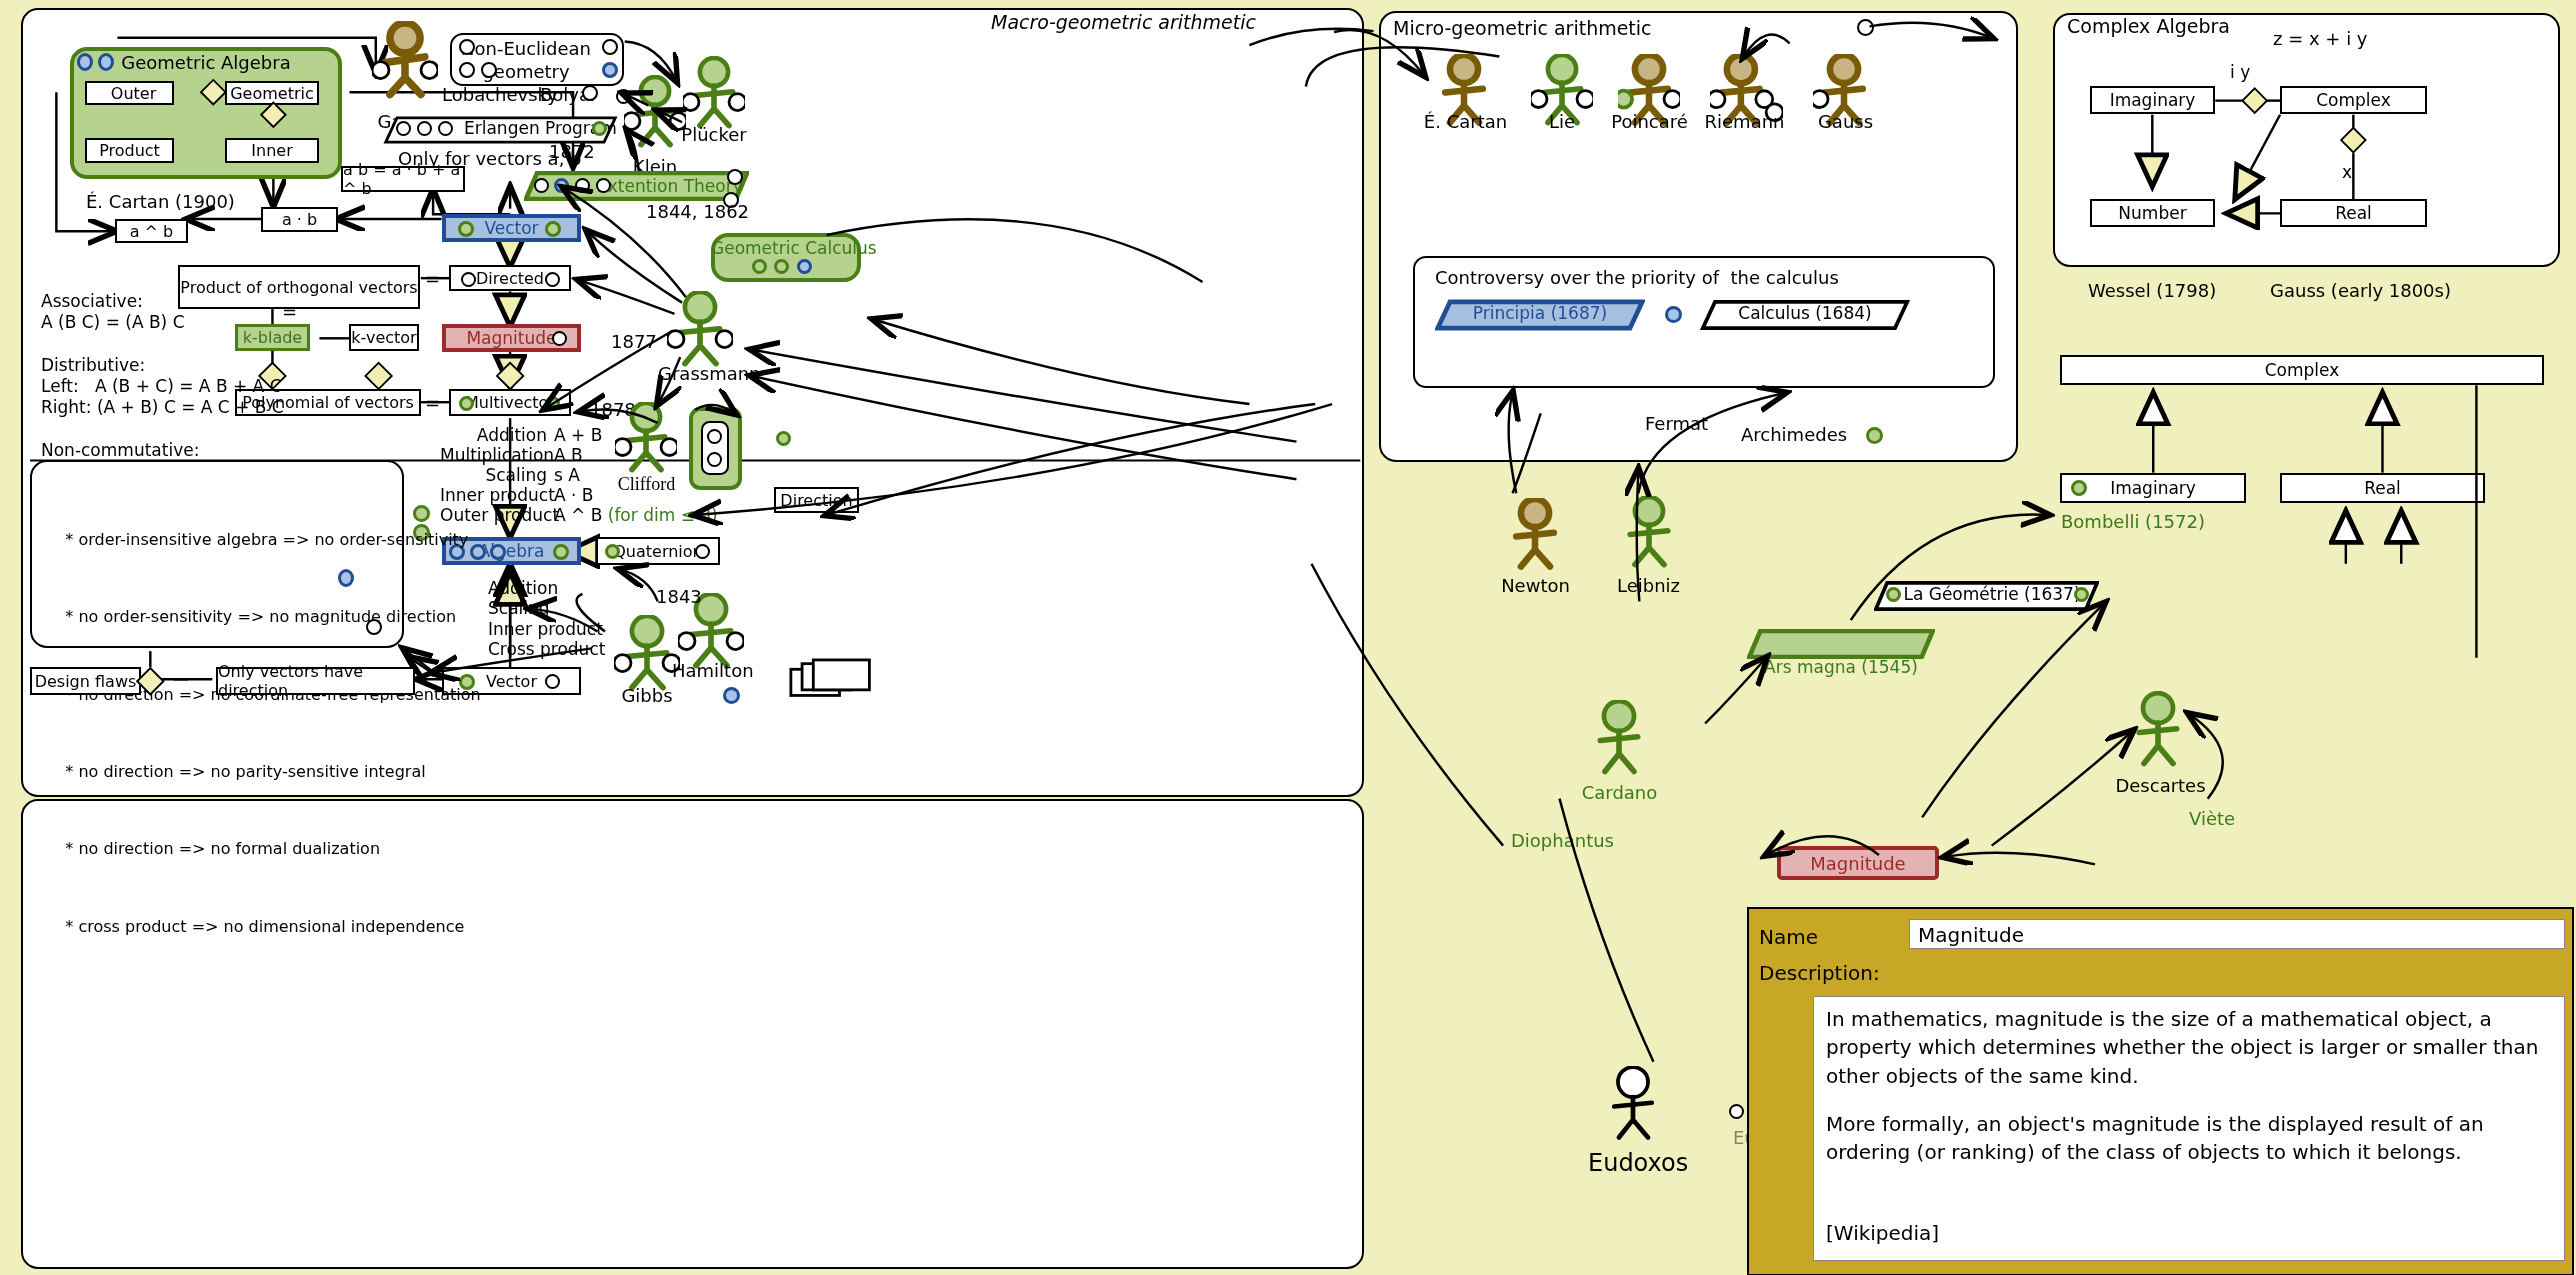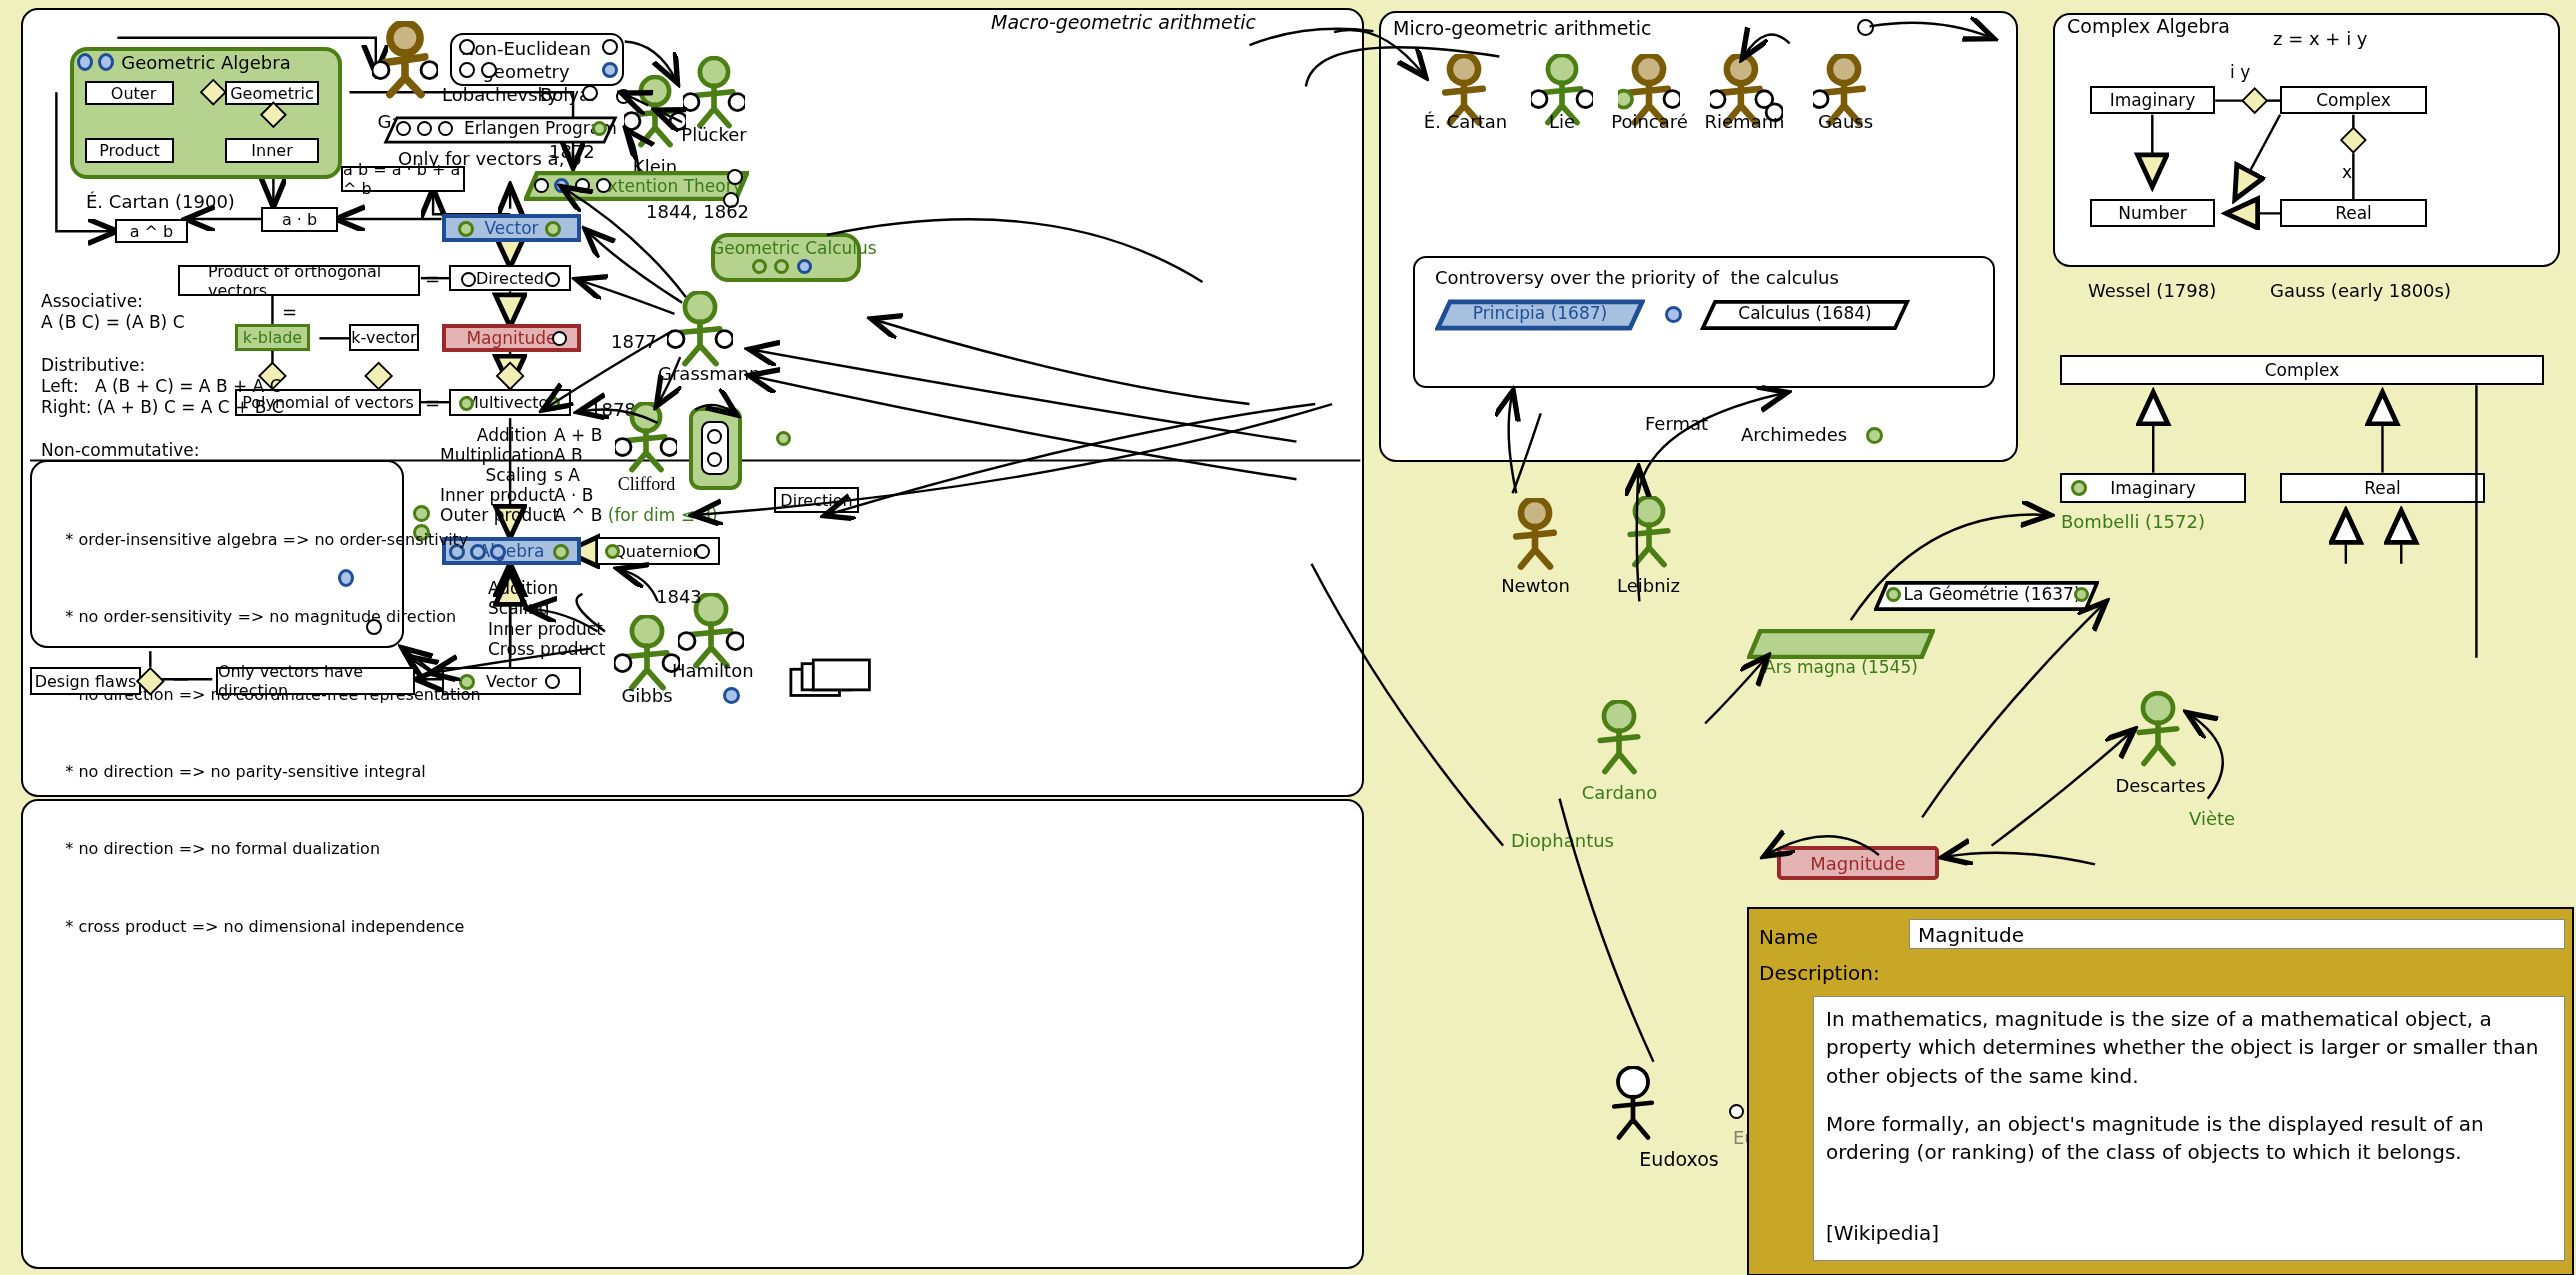--- a/index.html
+++ b/index.html
@@ -117,21 +117,21 @@
   <div class="box" style="left:115px;top:219px;width:73px;height:24.4px;font-size:16px;">a ^ b</div>
   <div class="box" style="left:261px;top:207px;width:77px;height:25px;font-size:16px;">a · b</div>
 
   <div class="lbl" style="left:398px;top:148px;font-size:18px;">Only for vectors a, b</div>
   <div class="box" style="left:341px;top:166px;width:124px;height:26px;font-size:16px;">a b = a · b + a ^ b</div>
 
   <div class="bluebox" style="left:442px;top:214px;width:139px;height:28px;font-size:17px;">Vector</div>
   <div class="dot green" style="left:458px;top:221px;width:16px;height:16px;"></div>
   <div class="dot green" style="left:545px;top:221px;width:16px;height:16px;"></div>
 
-  <div class="box" style="left:178px;top:265px;width:242px;height:31px;font-size:16px;padding-left:28px;">Product of orthogonal  vectors</div>
+  <div class="box" style="left:178px;top:265px;width:242px;height:44px;font-size:16px;">Product of orthogonal  vectors</div>
   <div class="box" style="left:449px;top:265px;width:122px;height:26px;font-size:16px;">Directed</div>
   <div class="dot hollow" style="left:461px;top:272px;width:15px;height:15px;"></div>
   <div class="dot hollow" style="left:545px;top:272px;width:15px;height:15px;"></div>
 
   <div class="redbox" style="left:442px;top:324px;width:139px;height:28px;font-size:17px;">Magnitude</div>
   <div class="dot hollow" style="left:552px;top:331px;width:15px;height:15px;"></div>
 
   <div class="greenflat" style="left:235px;top:324px;width:75px;height:27px;display:flex;align-items:center;justify-content:center;font-size:16px;color:#3a7a18;">k-blade</div>
   <div class="box" style="left:349px;top:324px;width:70px;height:27px;font-size:16px;">k-vector</div>
 
@@ -484,21 +484,21 @@
   </div>
   <div class="lbl" style="left:2104px;top:775px;width:113px;text-align:center;font-size:18px;">Descartes</div>
   <div class="lbl grn" style="left:2189px;top:808px;font-size:18px;">Viète</div>
 
   <div class="abs" style="left:1602px;top:1066px;">
     <svg width="62" height="81" viewBox="0 0 66 86">
       <circle cx="33" cy="17" r="16" fill="#fff" stroke="#000" stroke-width="4"></circle>
       <path d="M33,33 L33,59 M13,43 L53,39 M33,57 L18,76 M33,57 L49,76" stroke="#000" stroke-width="5" fill="none" stroke-linecap="round"></path>
     </svg>
   </div>
-  <div class="lbl" style="left:1632px;top:1148px;width:94px;text-align:center;font-size:19px;">Eudoxos</div>
+  <div class="lbl" style="left:1588px;top:1148px;width:94px;text-align:center;font-size:24px;">Eudoxos</div>
   <div class="lbl" style="left:1733px;top:1127px;font-size:18px;opacity:0.45;">Euclid</div>
   <div class="dot hollow" style="left:1729px;top:1104px;width:15px;height:15px;"></div>
 
   <div class="redbox" style="left:1777px;top:846px;width:162px;height:34px;font-size:18px;border-radius:4.7px;">Magnitude</div>
 
   <svg class="layer" viewBox="0 0 2742 1358" width="2576" height="1276">
     <g stroke="#000" stroke-width="2.6" fill="none">
       <path d="M1420,34 Q1470,22 1516,80" marker-end="url(#arw)"></path>
       <path d="M1462,33 Q1390,24 1330,48"></path>
       <path d="M1905,46 Q1880,22 1856,60" marker-end="url(#arw)"></path>

